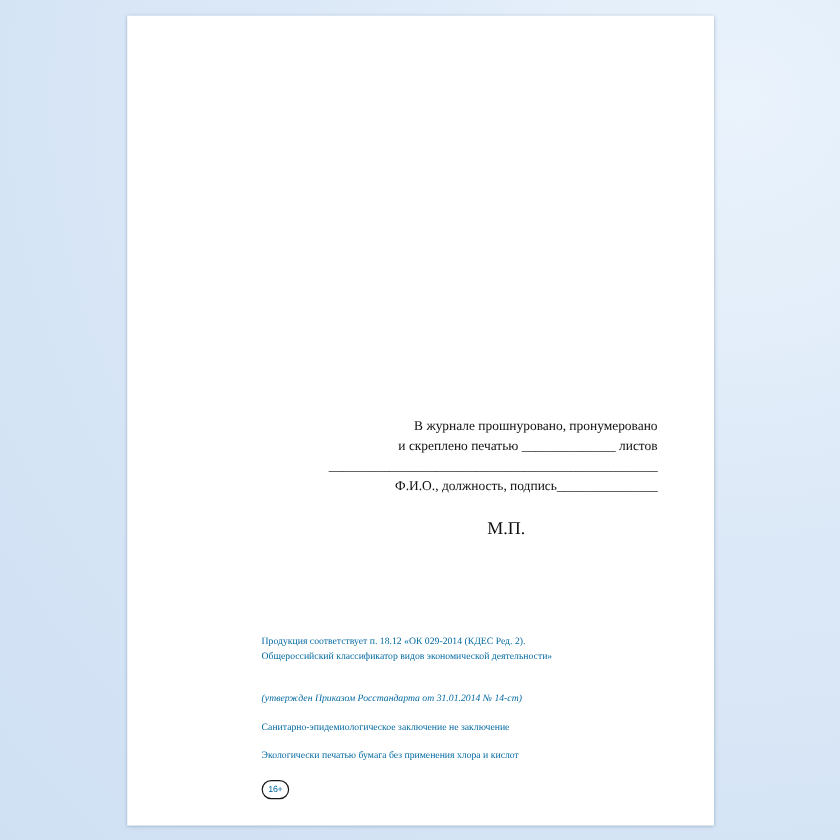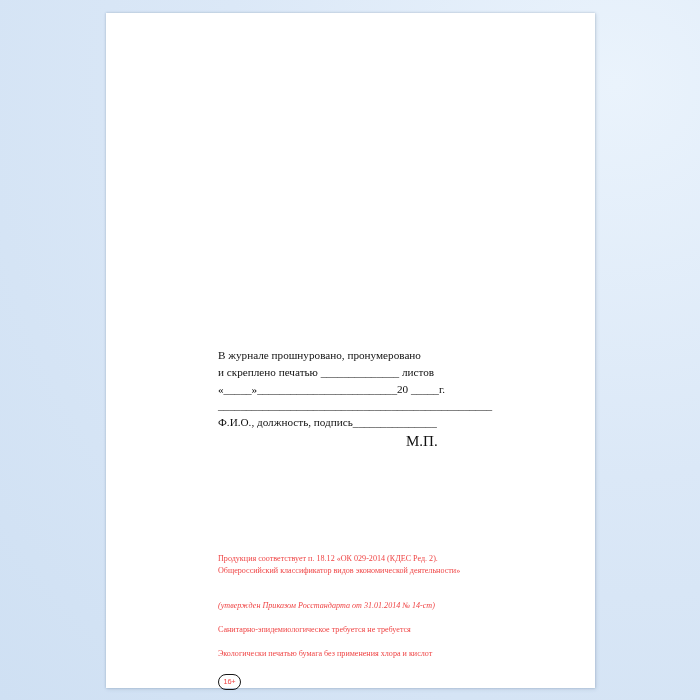--- a/index.html
+++ b/index.html
@@ -39,36 +39,37 @@
     position: absolute;
     left: 112px;
     top: 334px;
     width: 330px;
     font-size: 11.2px;
     line-height: 1.50;
     color: #111111;
   }
   .mid-block .ln {
     white-space: pre;
+    text-align: right;
   }
   .mp {
     position: absolute;
     left: 300px;
     top: 420px;
     font-size: 15px;
     color: #111111;
   }
 
   
   .legal {
     position: absolute;
     left: 112px;
-    top: 540px;
+    top: 516px;
     width: 350px;
-    color: #ef4444;
+    color: #0369a1;
   }
   .legal .para {
     font-size: 8.1px;
     line-height: 1.48;
     margin-bottom: 12px;
   }
   .legal .it {
     font-style: italic;
     margin-top: 23px;
   }
@@ -115,35 +116,34 @@
 <body>
 
 <div class="backdrop"></div>
 
 <div class="page">
   <div class="page-inner">
 
     <div class="mid-block">
       <div class="ln">В журнале прошнуровано, пронумеровано</div>
       <div class="ln">и скреплено печатью ______________ листов</div>
-      <div class="ln">«_____»_________________________20 _____г.</div>
       <div class="ln">_________________________________________________</div>
       <div class="ln">Ф.И.О., должность, подпись_______________</div>
     </div>
 
     <div class="mp">М.П.</div>
 
     <div class="legal">
       <div class="para">
         <div>Продукция соответствует п. 18.12 «ОК 029-2014 (КДЕС Ред. 2).</div>
         <div>Общероссийский классификатор видов экономической деятельности»</div>
         <div class="it">(утвержден Приказом Росстандарта от 31.01.2014 № 14-ст)</div>
       </div>
 
-      <div class="single">Санитарно-эпидемиологическое требуется не требуется</div>
+      <div class="single">Санитарно-эпидемиологическое заключение не заключение</div>
       <div class="single">Экологически печатью бумага без применения хлора и кислот</div>
 
       <div class="agerow">
         <div class="age-badge">16+</div>
       </div>
     </div>
 
   </div>
 </div>
 

